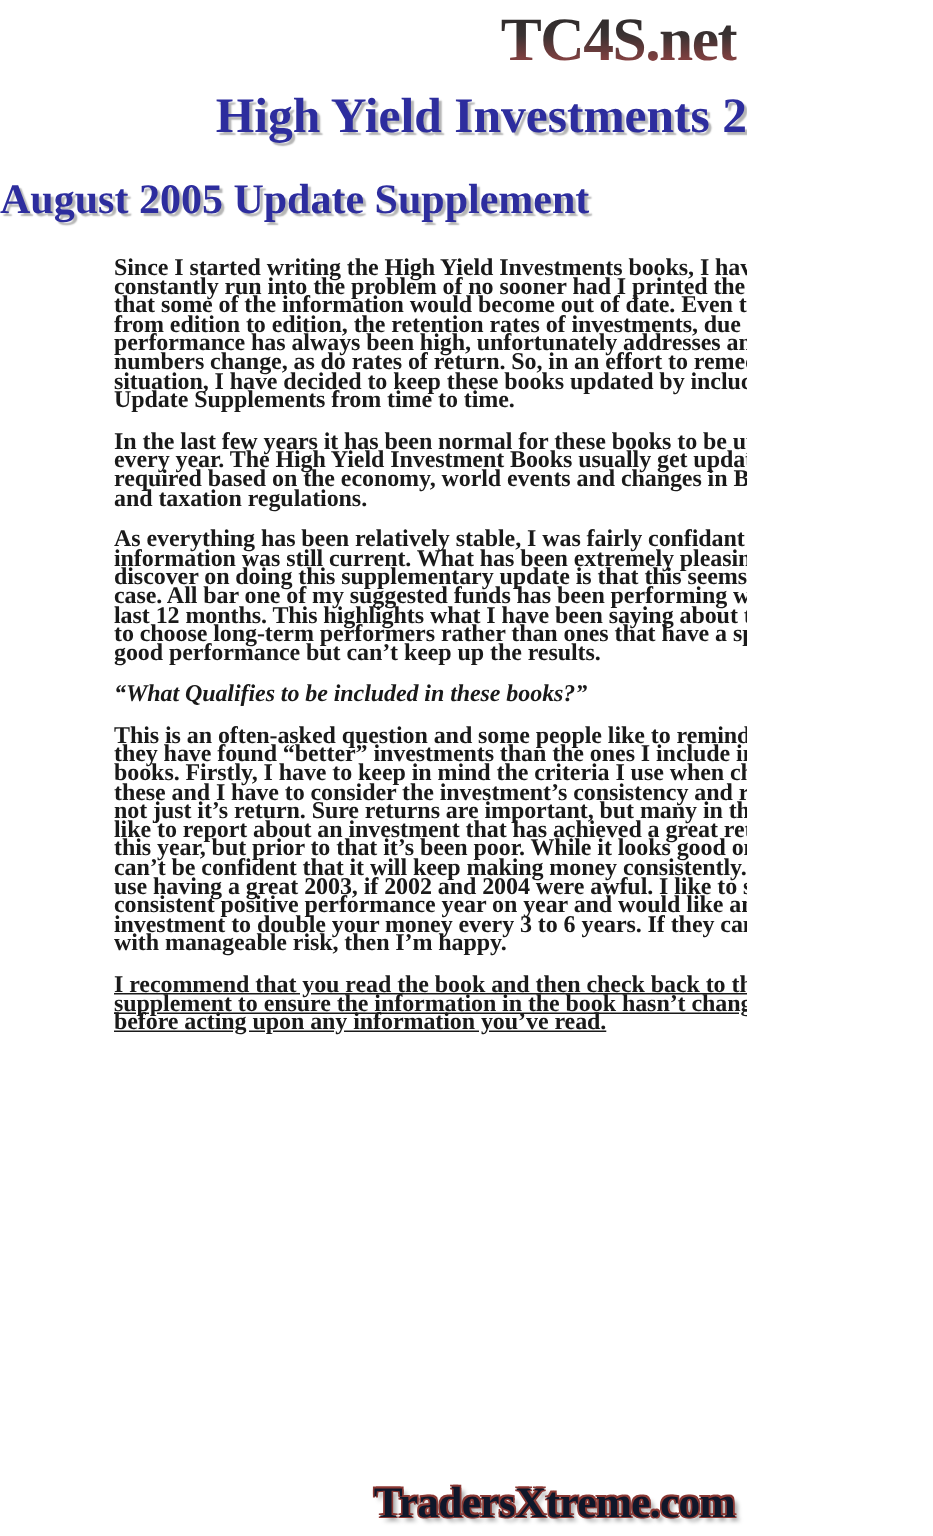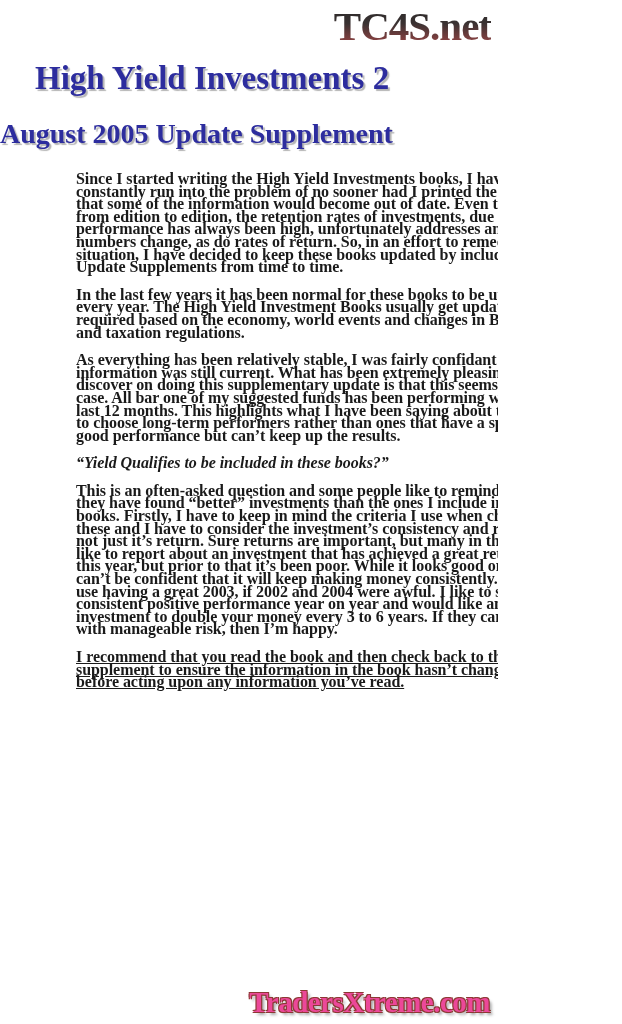--- a/index.html
+++ b/index.html
@@ -16,21 +16,21 @@
   .logo-top {
     position:absolute; top:2px; right:7px;
     font-size:41px; font-weight:900; letter-spacing:-1px;
     background:linear-gradient(180deg,#262626 0%,#3a3232 45%,#8f4343 85%,#a86060 100%);
     -webkit-background-clip:text; background-clip:text;
     color:transparent;
   }
 
   .title {
     margin-top:60px;
-    text-align:left;
+    text-align:right;
     font-size:33px; font-weight:bold;
     color:#2d2d9e;
     text-shadow:2px 2px 1px #b5b5b5;
     padding-left:35px;
   }
   .subtitle {
     margin-top:21px;
     text-align:left;
     font-size:28px; font-weight:bold;
     color:#2d2d9e;
@@ -70,21 +70,21 @@
     background:linear-gradient(180deg,#e althoughae 0%);
     background:linear-gradient(180deg,#dd4f4f 0%,#d0282d 42%,#a80e13 55%,#c2151a 100%);
     -webkit-background-clip:text; background-clip:text;
     color:transparent;
   }
 
   
   .footer-logo {
     position:absolute; right:8px; bottom:5px;
     font-size:29px; font-weight:900; letter-spacing:-0.5px;
-    color:#ec4899;
+    color:#0f172a;
     text-shadow:
       -1px -1px 0 #8c3934,
        1px -1px 0 #8c3934,
       -1px  1px 0 #8c3934,
        1px  1px 0 #8c3934,
        3px  3px 3px #a8a8a8;
   }
 </style>
 </head>
 <body>
@@ -94,21 +94,21 @@
   <div class="logo-top">TC4S.net</div>
 
   <h1 class="title">High Yield Investments 2</h1>
 
   <h2 class="subtitle">August 2005 Update Supplement</h2>
 
   <div class="content">
     <p class="normal">Since I started writing the High Yield Investments books, I have constantly run into the problem of no sooner had I printed the books, that some of the information would become out of date. Even though from edition to edition, the retention rates of investments, due to their performance has always been high, unfortunately addresses and phone numbers change, as do rates of return. So, in an effort to remedy this situation, I have decided to keep these books updated by including Update Supplements from time to time.</p>
     <p class="normal">In the last few years it has been normal for these books to be updated every year. The High Yield Investment Books usually get updated as required based on the economy, world events and changes in Banking and taxation regulations.</p>
     <p class="normal">As everything has been relatively stable, I was fairly confidant that the information was still current. What has been extremely pleasing to discover on doing this supplementary update is that this seems to be the case. All bar one of my suggested funds has been performing well in the last 12 months. This highlights what I have been saying about the need to choose long-term performers rather than ones that have a sporadic good performance but can’t keep up the results.</p>
-    <p class="italic">“Yield Qualifies to be included in these books?”</p>
+    <p class="italic">“What Qualifies to be included in these books?”</p>
     <p class="normal">This is an often-asked question and some people like to remind me that they have found “better” investments than the ones I include in my books. Firstly, I have to keep in mind the criteria I use when choosing these and I have to consider the investment’s consistency and reliability, not just it’s return. Sure returns are important, but many in the media like to report about an investment that has achieved a great return in this year, but prior to that it’s been poor. While it looks good on paper I can’t be confident that it will keep making money consistently. It’s no use having a great 2003, if 2002 and 2004 were awful. I like to see consistent positive performance year on year and would like an investment to double your money every 3 to 6 years. If they can do that with manageable risk, then I’m happy.</p>
     <p class="underline">I recommend that you read the book and then check back to the supplement to ensure the information in the book hasn’t changed before acting upon any information you’ve read.</p>
   </div>
 
 
   <div class="footer-logo">TradersXtreme.com</div>
 
 </div>
 
 </body></html>

